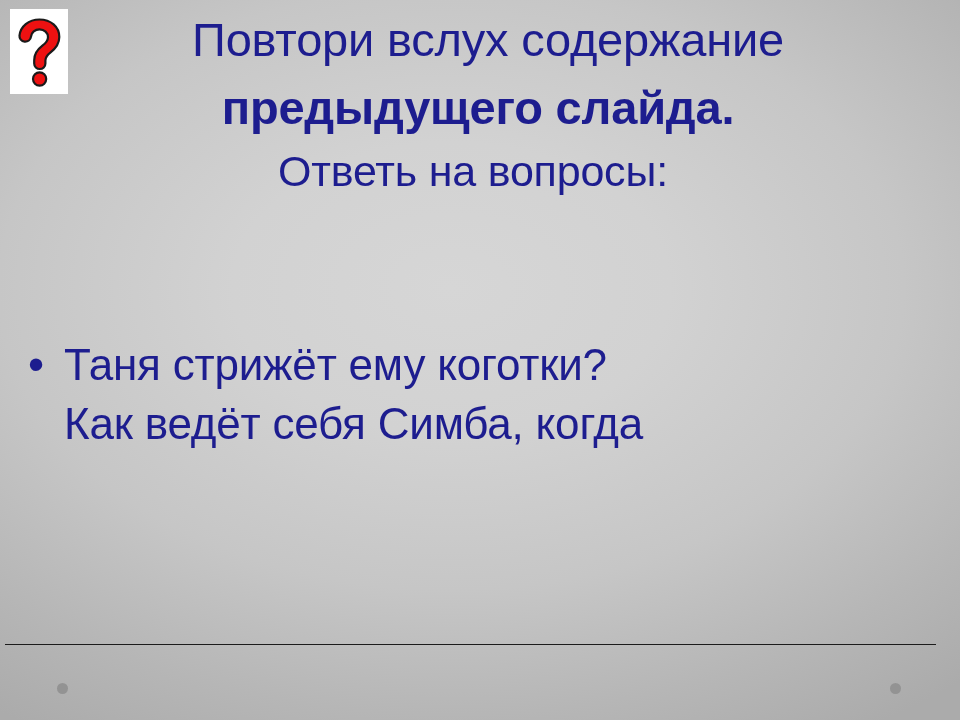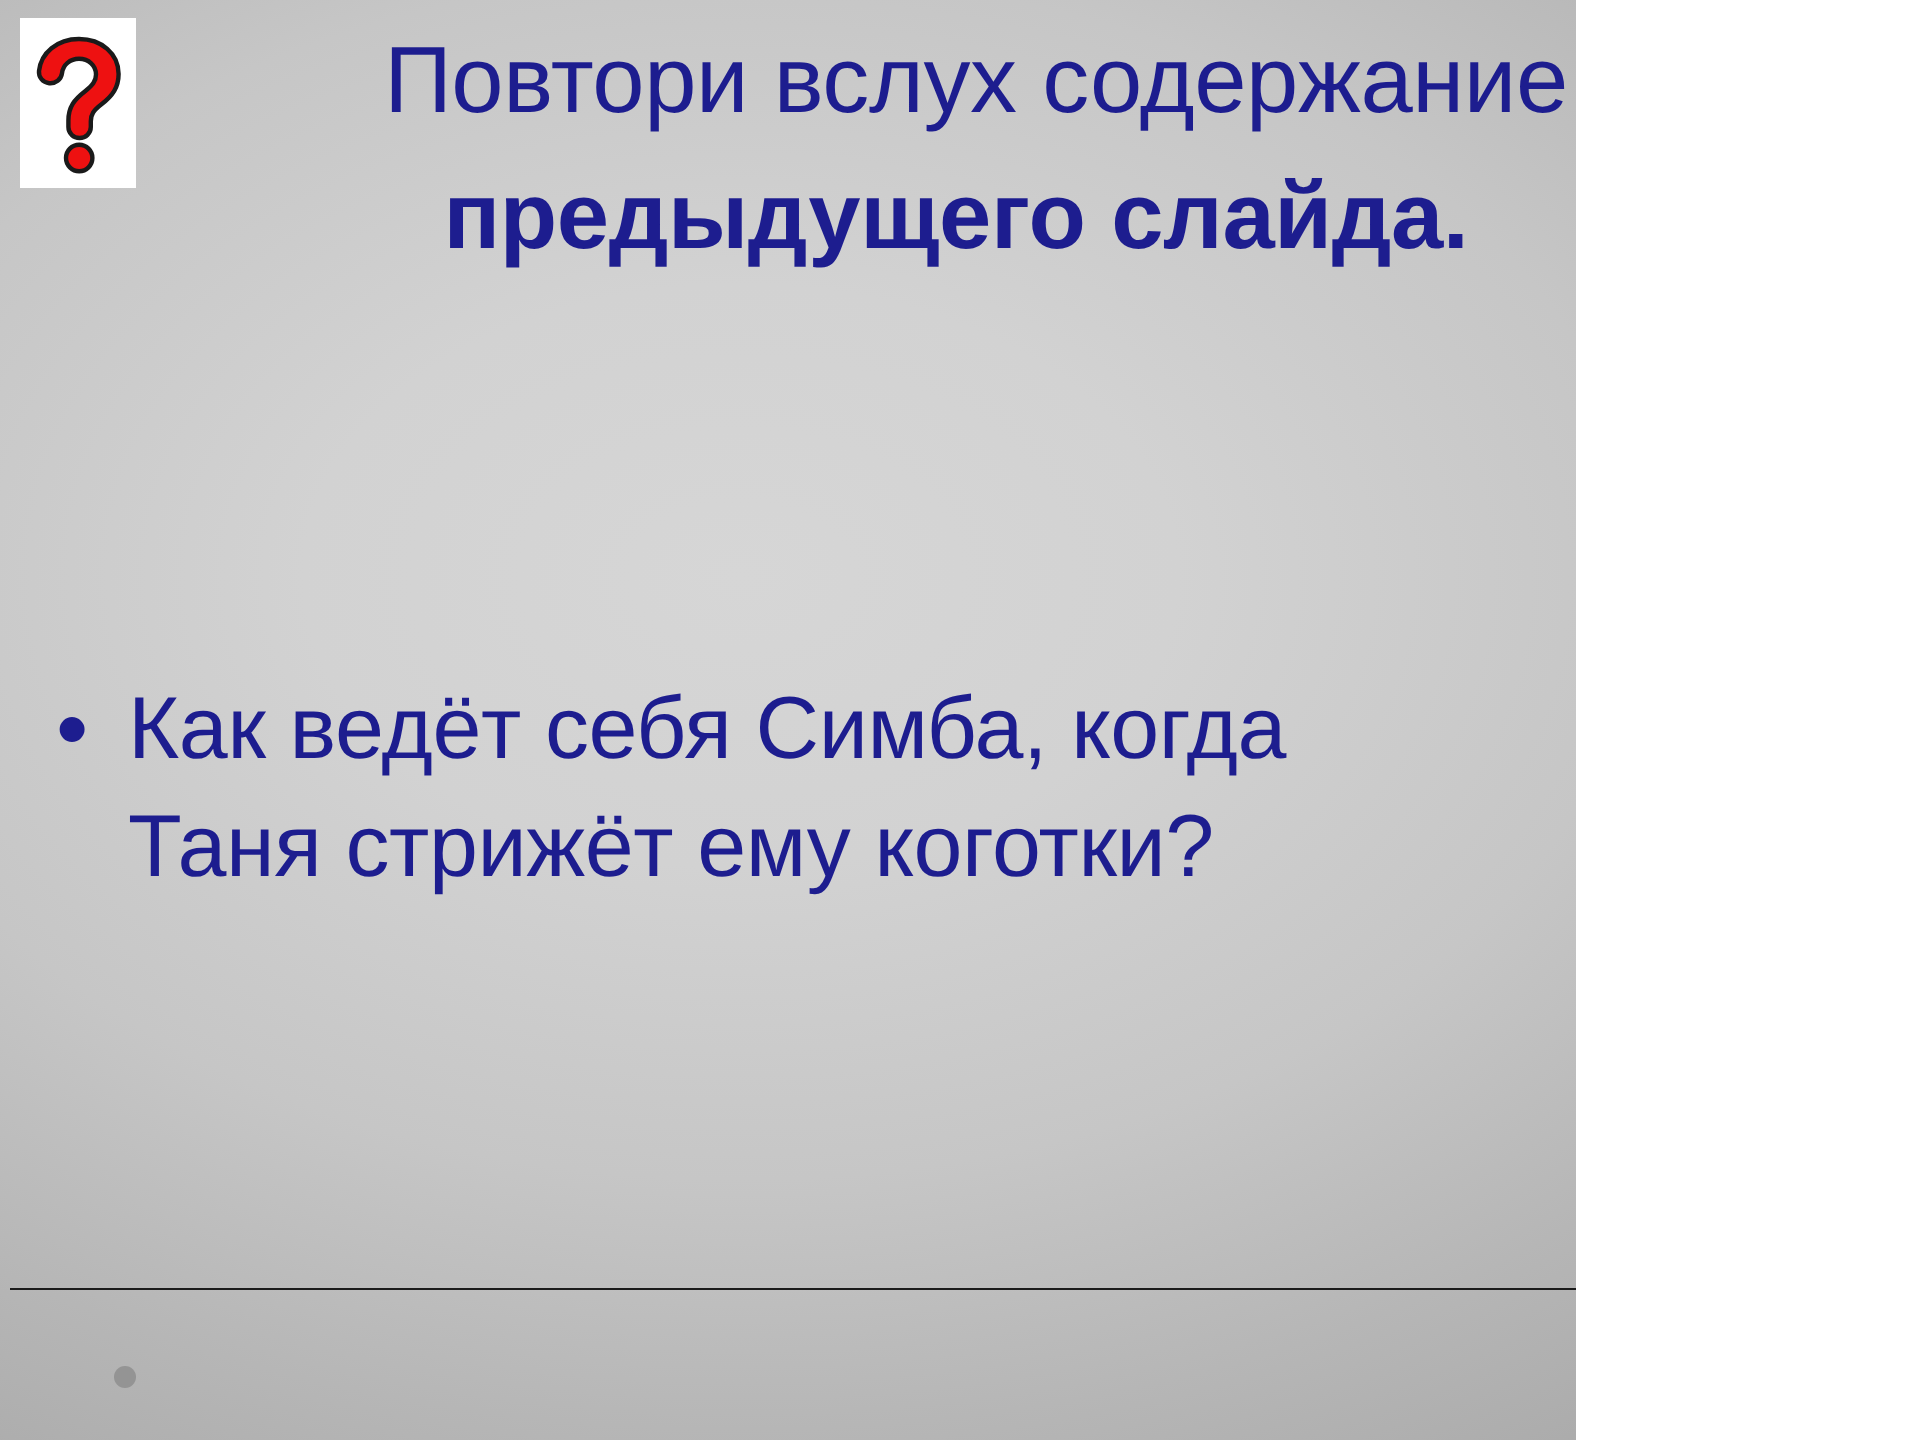--- a/index.html
+++ b/index.html
@@ -8,21 +8,21 @@
   }
   body {
     width: 960px;
     height: 720px;
     overflow: hidden;
     font-family: "Liberation Sans", sans-serif;
   }
 
   #slide {
     position: relative;
-    width: 788px;
+    width: 960px;
     height: 720px;
     background-color: #bdbdbd;
     background-image:
       radial-gradient(ellipse 780px 520px at 47% 40%, #d6d6d6 0%, #d2d2d2 28%, #c6c6c6 58%, #b6b6b6 82%, #ababab 100%);
     overflow: hidden;
   }
 
   
   #qmark-box {
     position: absolute;
@@ -124,28 +124,29 @@
   <div id="qmark-box">
     <svg width="46" height="70" viewBox="0 0 46 70" aria-hidden="true">
       <path d="M23.5 2.5 C12.5 2.5 4.5 9.5 3.5 18.5 C3.2 21.6 5.4 24.3 8.6 24.6 C11.8 24.9 14.6 22.7 15 19.6 C15.5 15.4 19 12.4 23.5 12.4 C28.4 12.4 32 15.8 32 20.2 C32 23.4 30.4 25.6 26.4 28.7 C21.2 32.7 18.2 36.4 18.2 43.2 L18.2 46.5 C18.2 49.6 20.7 52.0 23.8 52.0 C26.9 52.0 29.4 49.6 29.4 46.5 L29.4 43.6 C29.4 40.2 30.8 38.2 34.6 35.3 C40.4 30.9 43.3 26.6 43.3 20.0 C43.3 9.8 34.7 2.5 23.5 2.5 Z" fill="#ee1111" stroke="#1a1a1a" stroke-width="2.2" stroke-linejoin="round"></path>
       <circle cx="23.6" cy="62.0" r="6.6" fill="#ee1111" stroke="#1a1a1a" stroke-width="2.2"></circle>
     </svg>
   </div>
 
   <div id="title-block">
     <span class="tline" id="title-line-1">Повтори вслух содержание</span>
     <span class="tline" id="title-line-2">предыдущего слайда.</span>
+    <span class="tline" id="title-line-3">Ответь на вопросы:</span>
   </div>
 
   <div id="bullet-list">
     <div class="bullet-row">
       <span class="bullet-marker">•</span>
       <span class="bullet-text">
+        <span class="bline">Таня стрижёт ему коготки?</span>
         <span class="bline">Как ведёт себя Симба, когда</span>
-        <span class="bline">Таня стрижёт ему коготки?</span>
       </span>
     </div>
   </div>
 
   <div id="footer-rule"></div>
   <div class="deco-dot" id="deco-dot-left"></div>
   <div class="deco-dot" id="deco-dot-right"></div>
 
 </div>
 

